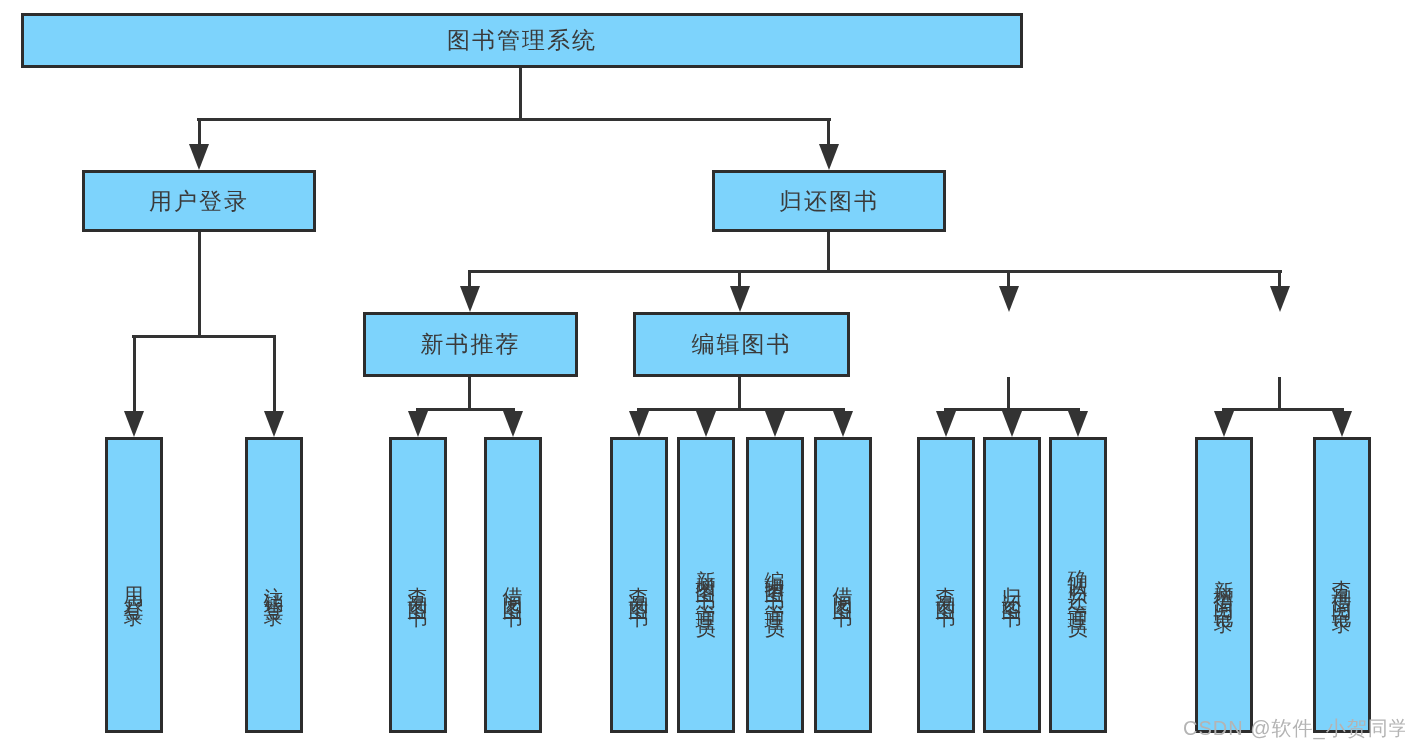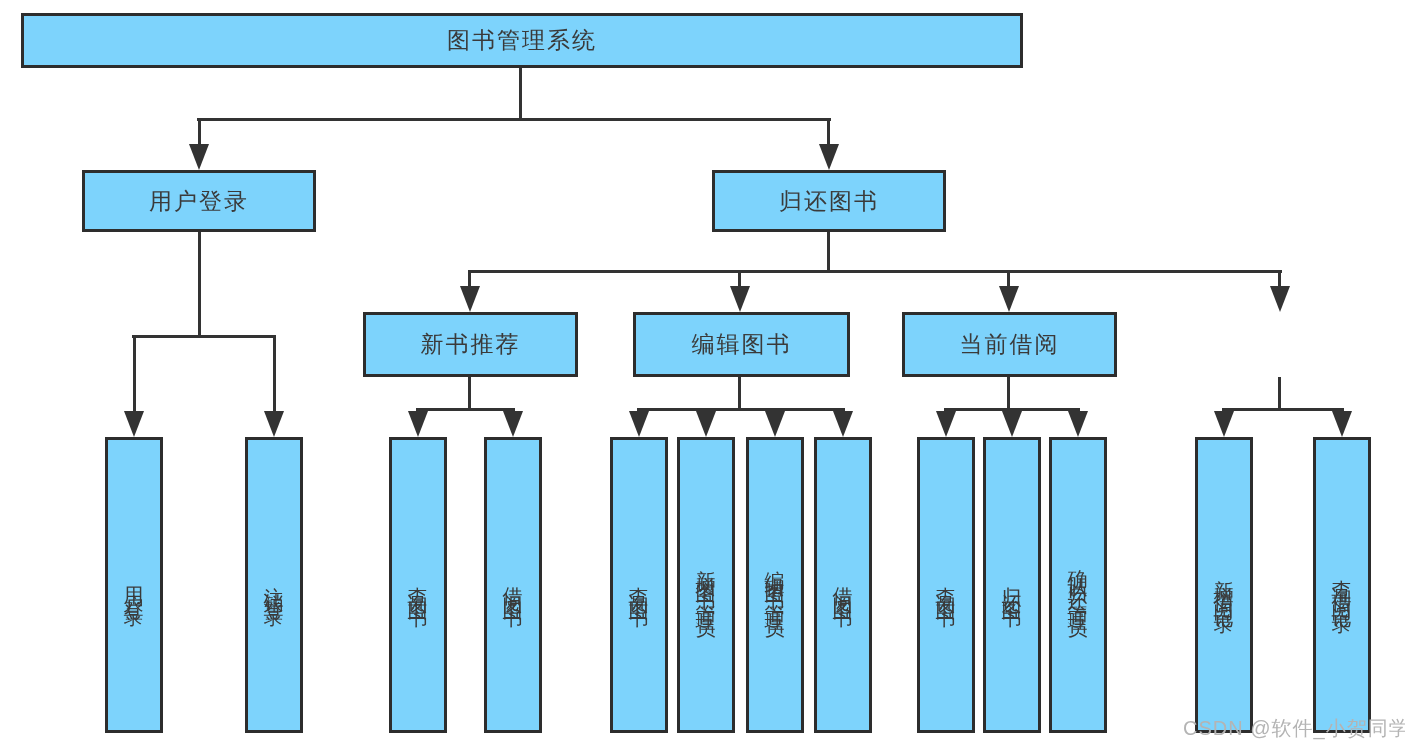--- a/index.html
+++ b/index.html
@@ -93,23 +93,20 @@
   <div class="node h" style="left:712px;top:170px;width:234px;height:62px;">
     <span>归还图书</span>
   </div>
 
   <div class="node h" style="left:363px;top:312px;width:215px;height:65px;">
     <span>新书推荐</span>
   </div>
   <div class="node h" style="left:633px;top:312px;width:217px;height:65px;">
     <span>编辑图书</span>
   </div>
-  <div class="node h" style="left:902px;top:312px;width:215px;height:65px;">
-    <span>当前借阅</span>
-  </div>
 
   <div class="node v" style="left:105px;top:437px;">
     <span class="vlbl">用户登录</span>
   </div>
   <div class="node v" style="left:245px;top:437px;">
     <span class="vlbl">注销登录</span>
   </div>
   <div class="node v" style="left:389px;top:437px;">
     <span class="vlbl">查询图书</span>
   </div>

